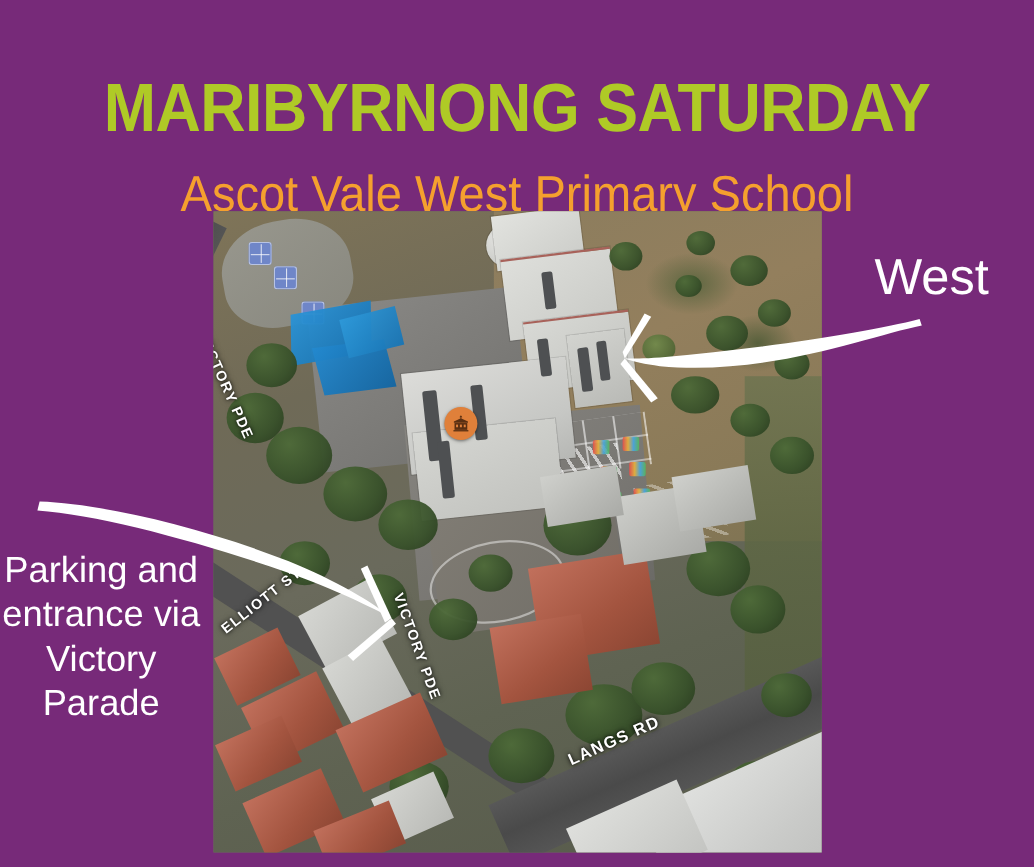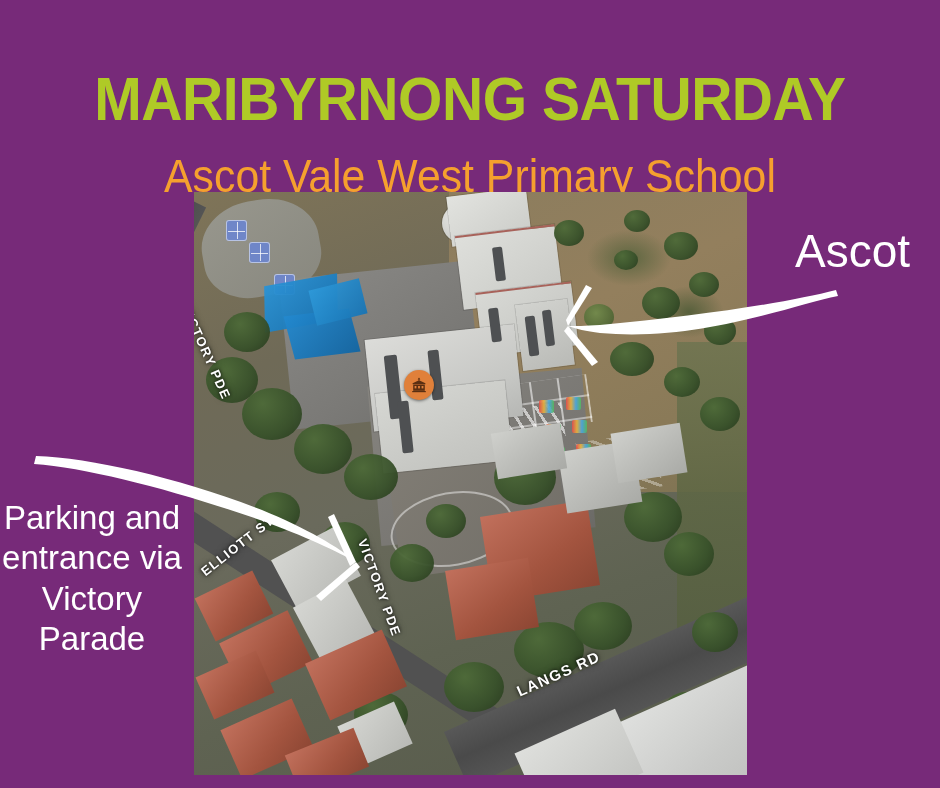--- a/index.html
+++ b/index.html
@@ -332,21 +332,21 @@
           <rect x="4.6" y="10" width="1.8" height="2.4" fill="#e0803a"></rect>
           <rect x="8.1" y="10" width="1.8" height="2.4" fill="#e0803a"></rect>
           <rect x="11.6" y="10" width="1.8" height="2.4" fill="#e0803a"></rect>
           <rect x="2.2" y="15" width="13.6" height="1.2" fill="#5a2f12"></rect>
         </svg>
       </div>
 
     </div>
   </div>
 
-  <div class="hall-label">Ascot</div>
+  <div class="hall-label">West</div>
 
   <div class="parking-label">
     <div>Parking and</div>
     <div>entrance via</div>
     <div>Victory</div>
     <div>Parade</div>
   </div>
 
   <svg class="arrows" width="940" height="788" viewBox="0 0 940 788">
 

